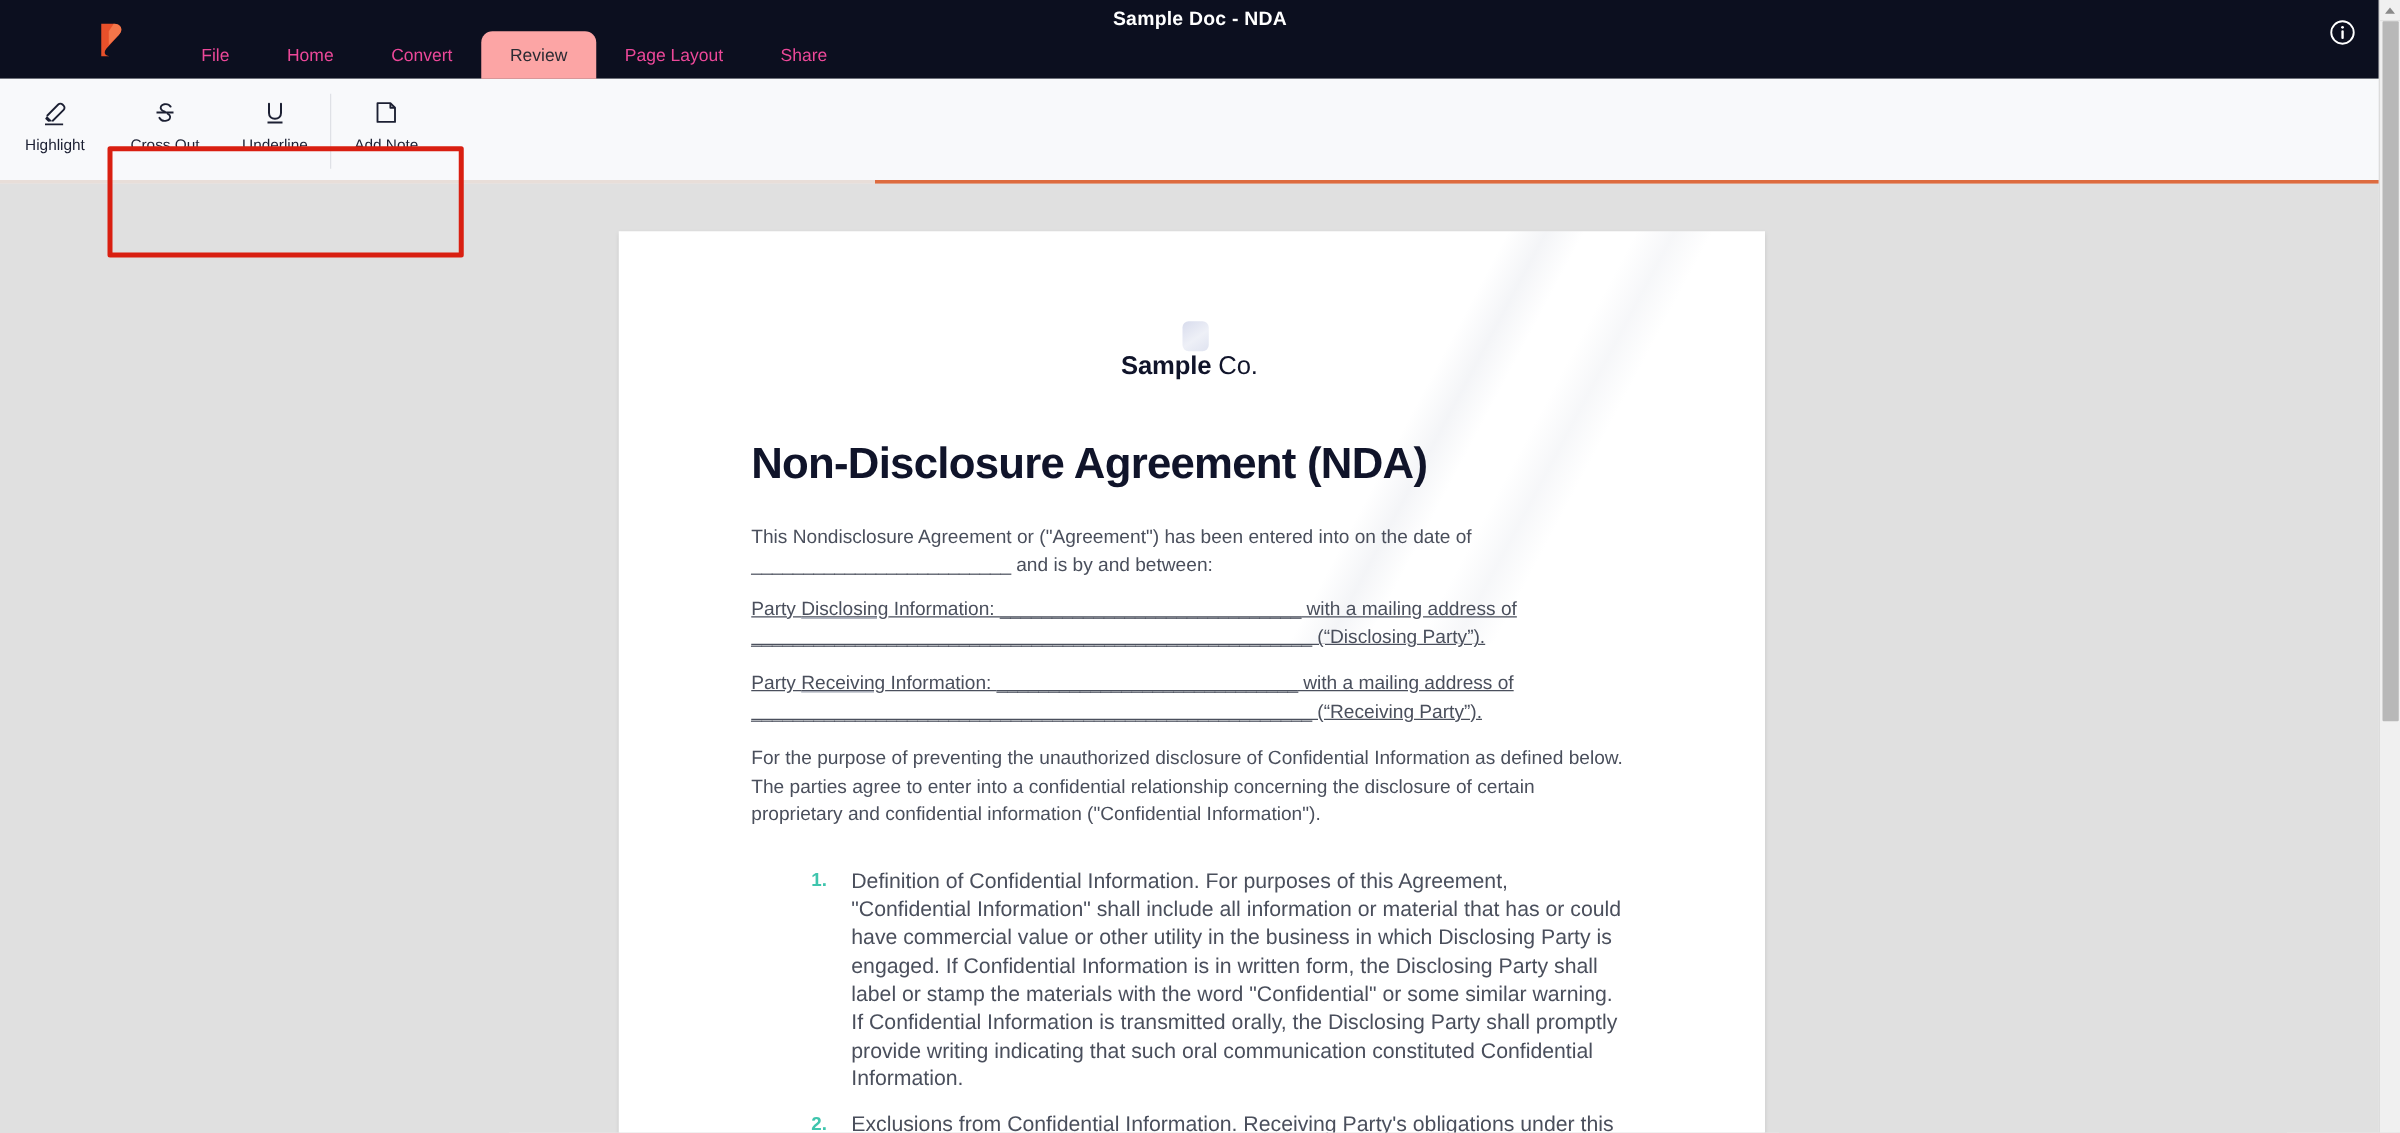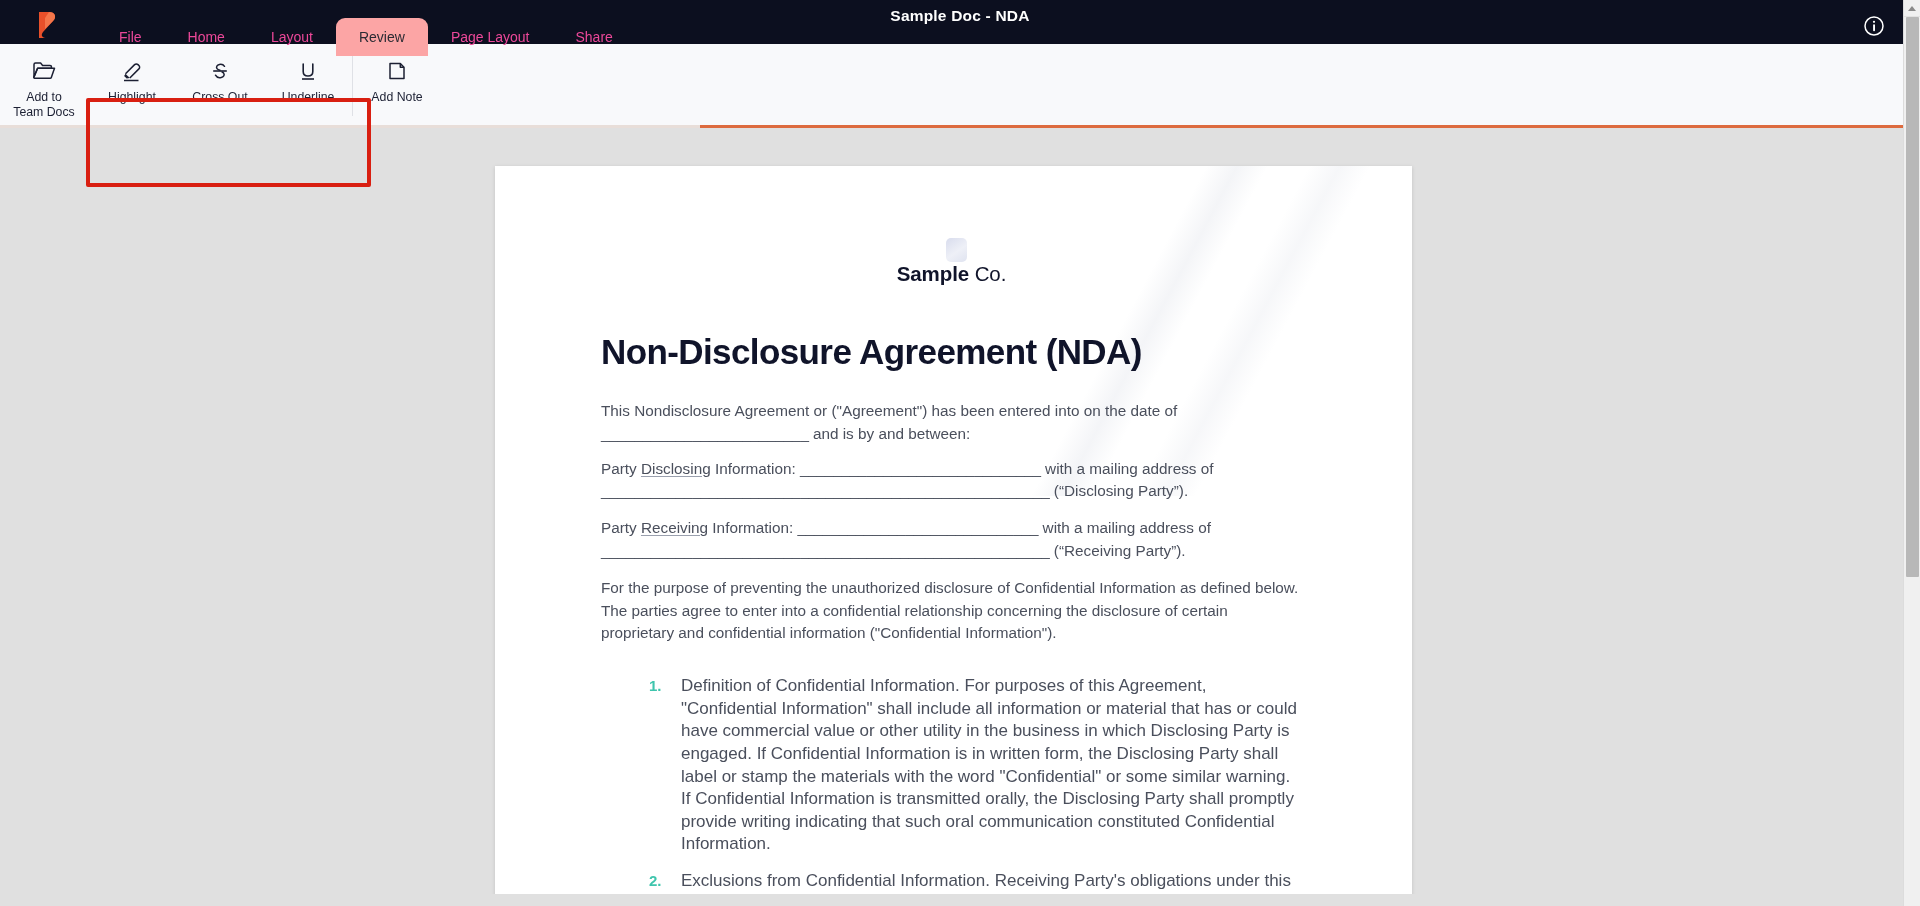--- a/index.html
+++ b/index.html
@@ -7,23 +7,25 @@
   html, body {
     width: 1920px; height: 906px;
     overflow: hidden;
     font-family: "Liberation Sans", sans-serif;
     background: #e0e0e0;
   }
 
   
   .titlebar {
     position: relative;
-    height: 44px;
+    height: 63px;
     background: #0c0f1f;
     display: flex;
+    align-items: flex-end;
+    padding-left: 42px;
   }
   .brand {
     width: 96px;
     height: 56px;
     display: flex;
     align-items: center;
     justify-content: center;
     padding-bottom: 6px;
   }
   .brand svg { display:block; }
@@ -202,21 +204,21 @@
     font-weight: bold;
     margin-bottom: 28px;
   }
 
   p.body {
     font-size: 15.3px;
     line-height: 22.8px;
     color: #4a4f5c;
     margin-bottom: 12px;
   }
-  p.body.tight { margin-bottom: 14px; }
+  p.body.tight { margin-bottom: 14px; text-decoration: underline; }
 
   .blank { letter-spacing: -.2px; }
   .misspell {
     text-decoration: underline;
     text-decoration-style: solid;
     text-decoration-color: #9aa0ae;
     text-underline-offset: 2px;
   }
 
   ol.clauses {
@@ -282,51 +284,37 @@
       <path d="M4 2 L14 2 C20 2 22 7 18 11 L8 22 C5 26 8 28 12 28 L4 28 Z" fill="#e8502a"></path>
       <path d="M14 2 C20 2 22 7 18 11 L10 19 L10 8 Z" fill="#f4764a"></path>
     </svg>
   </div>
 
   <div class="doc-title">Sample Doc - NDA</div>
 
   <nav class="tabs">
     <div class="tab">File</div>
     <div class="tab">Home</div>
-    <div class="tab">Layout</div>
+    <div class="tab">Convert</div>
     <div class="tab active">Review</div>
     <div class="tab">Page Layout</div>
     <div class="tab">Share</div>
   </nav>
 
   <div class="info-btn">
     <svg width="24" height="24" viewBox="0 0 24 24">
       <circle cx="12" cy="12" r="9" fill="none" stroke="#ffffff" stroke-width="1.5"></circle>
       <circle cx="12" cy="7.8" r="1.1" fill="#ffffff"></circle>
       <rect x="11.1" y="10.2" width="1.9" height="7" rx=".9" fill="#ffffff"></rect>
     </svg>
   </div>
 </div>
 
 <div class="ribbon">
 
-  <div class="ribbon-group">
-    <div class="tool">
-      <span class="ico">
-        <svg width="24" height="22" viewBox="0 0 24 22">
-          <path d="M2 4.5 A1.5 1.5 0 0 1 3.5 3 H8.6 L10.6 5.4 H18 A1.5 1.5 0 0 1 19.5 6.9 V8.3 H5.6 L2 17 Z" fill="none" stroke="#1c2033" stroke-width="1.5" stroke-linejoin="round"></path>
-          <path d="M5.6 8.3 H22.5 L19.3 17.5 A1.2 1.2 0 0 1 18.2 18.3 H2.6 A.9 .9 0 0 1 1.8 17.1 Z" fill="none" stroke="#1c2033" stroke-width="1.5" stroke-linejoin="round"></path>
-        </svg>
-      </span>
-      <span class="lbl">
-        <span>Add to</span><br>
-        <span>Team Docs</span>
-      </span>
-    </div>
-  </div>
 
   <div class="ribbon-group">
     <div class="tool">
       <span class="ico">
         <svg width="26" height="24" viewBox="0 0 26 24">
           <path d="M6.5 14.8 L15.6 5.6 A2.4 2.4 0 0 1 19 5.6 L19.9 6.5 A2.4 2.4 0 0 1 19.9 9.9 L10.8 19" fill="none" stroke="#1c2033" stroke-width="1.5" stroke-linejoin="round"></path>
           <path d="M6.5 14.8 L10.8 19 L7.6 19.4 L5.1 17 Z" fill="#1c2033"></path>
           <line x1="5" y1="21.5" x2="19.5" y2="21.5" stroke="#1c2033" stroke-width="1.5"></line>
         </svg>
       </span>

